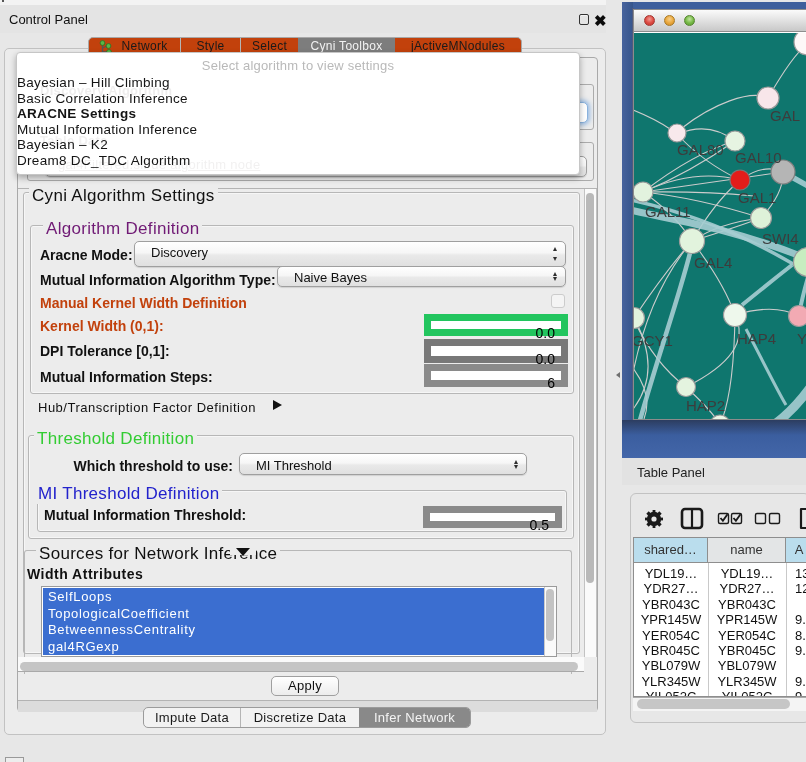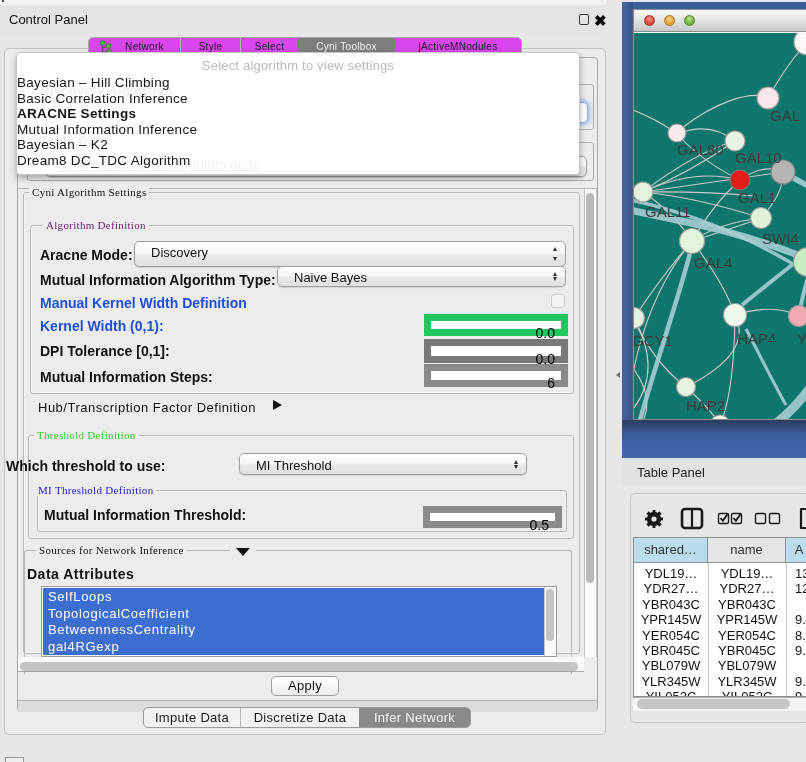--- a/index.html
+++ b/index.html
@@ -1,44 +1,44 @@
 <!DOCTYPE html>
 <html><head><meta charset="utf-8"><style>
 * { margin:0; padding:0; box-sizing:border-box; }
 html,body { width:806px; height:762px; overflow:hidden; }
 body { font-family:"Liberation Sans",sans-serif; background:#e7e7e7; position:relative; }
 .abs { position:absolute; }
 .lbl { position:absolute; font-size:14px; font-weight:bold; color:#111; white-space:nowrap; }
-.dis { color:#1d4ed8; }
+.dis { color:#c2410c; }
 .combo { position:absolute; border:1px solid #9f9f9f; border-radius:5px;
   background:linear-gradient(#ffffff 0%,#f6f6f6 45%,#e9e9e9 55%,#e0e0e0 100%);
   box-shadow:0 1px 1px rgba(0,0,0,0.12); }
 .combo .ct { position:absolute; left:16px; top:3px; font-size:13px; color:#111; }
 .arr { position:absolute; width:0; height:0; }
 .field { position:absolute; background:#fff; border:7px solid #22c55e; }
 .field .ft { position:absolute; right:6px; font-size:14px; color:#000; }
 .grp { position:absolute; border:1px solid #b7b7b7; border-radius:3px;
   box-shadow:inset 0 0 0 1px rgba(255,255,255,0.55); }
-.gl { position:absolute; font-size:11px; letter-spacing:0.3px; background:#ececec; padding:0 3px; white-space:nowrap;font-family:Liberation Serif, serif; }
+.gl { position:absolute; font-size:17px; letter-spacing:0.3px; background:#ececec; padding:0 3px; white-space:nowrap; }
 </style></head>
 <body>
 
 <div class="abs" style="left:0;top:0;width:622px;height:5px;background:#f3f3f3;"></div>
 <div class="abs" style="left:2px;top:0;width:2px;height:2px;background:#555;"></div>
 <div class="abs" style="left:0;top:5px;width:622px;height:28px;background:#e4e4e4;"></div>
 <div class="abs" style="left:9px;top:12px;font-size:13px;color:#111;">Control Panel</div>
 
 <div class="abs" style="left:579px;top:14px;width:10px;height:11px;border:1.5px solid #333;border-radius:2px;box-shadow:inset 0 1px 0 rgba(255,255,255,0.6);"></div>
 <div class="abs" style="left:594px;top:12px;font-size:15px;font-weight:bold;color:#0a0a0a;">✖</div>
 
 <div class="abs" style="left:4px;top:48px;width:602px;height:687px;background:#ececec;border:1px solid #c2c2c2;border-radius:5px;"></div>
 
 <div class="abs" style="left:17px;top:57px;width:581px;height:655px;background:#ececec;border:1px solid #a9a9a9;border-radius:4px;"></div>
 
-<div class="abs" style="left:88px;top:37px;height:21px;display:flex;border:1px solid #a8a8a8;border-radius:5px;overflow:hidden;background:#d946ef;font-size:10px;letter-spacing:0.3px;color:#1a1a1a;line-height:17px;text-align:center;">
+<div class="abs" style="left:88px;top:37px;height:21px;display:flex;border:1px solid #a8a8a8;border-radius:5px;overflow:hidden;background:#c2410c;font-size:12px;letter-spacing:0.3px;color:#1a1a1a;line-height:17px;text-align:center;">
   <div style="width:92px;border-right:1px solid #b5b5b5;position:relative;padding-left:20px;box-sizing:border-box;">
     <svg width="14" height="15" viewBox="0 0 14 15" style="position:absolute;left:10px;top:2px;">
       <line x1="3.5" y1="4" x2="3.5" y2="12" stroke="#555" stroke-width="1.4"></line>
       <line x1="3.5" y1="12" x2="9" y2="12" stroke="#555" stroke-width="1.4"></line>
       <line x1="3.5" y1="8" x2="8" y2="6" stroke="#555" stroke-width="1.2"></line>
       <circle cx="3.5" cy="3" r="2.4" fill="#57b747" stroke="#2c6e22" stroke-width="0.8"></circle>
       <circle cx="9.5" cy="6" r="2.4" fill="#57b747" stroke="#2c6e22" stroke-width="0.8"></circle>
       <circle cx="10" cy="12" r="2.4" fill="#57b747" stroke="#2c6e22" stroke-width="0.8"></circle>
     </svg>Network</div>
   <div style="width:60px;border-right:1px solid #b5b5b5;">Style</div>
@@ -91,39 +91,39 @@
 <div class="field" style="left:424px;top:364px;width:144px;height:23px;border-color:#8a8a8a;">
     <span class="ft" style="top:4px;">6</span>
   </div>
 
 <div class="lbl" style="left:38px;top:400px;font-weight:normal;font-size:13px;letter-spacing:0.5px;">Hub/Transcription Factor Definition</div>
 <div class="arr abs" style="left:273px;top:400px;border-top:5.5px solid transparent;border-bottom:5.5px solid transparent;border-left:9px solid #111;"></div>
 
 <div class="grp" style="left:28px;top:435px;width:546px;height:104px;"></div>
 <div class="gl" style="left:34px;top:429px;color:#33cc33;">Threshold Definition</div>
 
-<div class="lbl" style="left:6px;top:458px;width:233px;">Which threshold to use:</div>
+<div class="lbl" style="left:0;top:458px;width:233px;text-align:right;">Which threshold to use:</div>
 <div class="combo" style="left:239px;top:453px;width:288px;height:22px;">
     <span class="ct" style="top:4px;">MI Threshold</span>
   <span class="arr" style="right:8px;top:5.5px;border-left:2.8px solid transparent;border-right:2.8px solid transparent;border-bottom:4px solid #2e2e2e;"></span>
   <span class="arr" style="right:8px;bottom:5.5px;border-left:2.8px solid transparent;border-right:2.8px solid transparent;border-top:4px solid #2e2e2e;"></span>
 </div>
 
 <div class="grp" style="left:37px;top:490px;width:530px;height:42px;"></div>
 <div class="gl" style="left:35px;top:484px;color:#2222cc;">MI Threshold Definition</div>
 <div class="lbl" style="left:44px;top:507px;">Mutual Information Threshold:</div>
 <div class="field" style="left:423px;top:506px;width:139px;height:22px;border-color:#8a8a8a;">
     <span class="ft" style="top:4px;">0.5</span>
   </div>
 
 <div class="abs" style="left:24px;top:550px;width:548px;height:124px;border:1px solid #b7b7b7;border-bottom:none;border-radius:3px 3px 0 0;"></div>
 <div class="gl" style="left:36px;top:544px;color:#111;">Sources for Network Inference</div>
 <div class="abs" style="left:230px;top:545px;width:26px;height:10px;background:#ececec;"></div>
 <div class="arr abs" style="left:236px;top:548px;border-left:7px solid transparent;border-right:7px solid transparent;border-top:8.5px solid #111;"></div>
-<div class="lbl" style="left:27px;top:566px;letter-spacing:0.5px;">Data Attributes</div>
+<div class="lbl" style="left:27px;top:566px;letter-spacing:0.5px;">Width Attributes</div>
 
 <div class="abs" style="left:41px;top:586px;width:516px;height:71px;background:#fff;border:1px solid #9a9a9a;"></div>
 <div class="abs" style="left:43px;top:588px;width:501px;height:67px;background:#3b6ed0;"></div>
 <div class="abs" style="left:48px;top:589px;font-size:13px;letter-spacing:0.7px;color:#fff;line-height:16.7px;">SelfLoops<br>TopologicalCoefficient<br>BetweennessCentrality<br>gal4RGexp</div>
 <div class="abs" style="left:544px;top:587px;width:12px;height:69px;background:#fafafa;border-left:1px solid #c9c9c9;"></div>
 <div class="abs" style="left:546px;top:589px;width:8px;height:52px;background:#c3c3c3;border-radius:4px;"></div>
 
 <div class="abs" style="left:18px;top:657px;width:566px;height:15px;background:#fafafa;border-bottom:1px solid #a9a9a9;"></div>
 <div class="abs" style="left:20px;top:661.5px;width:558px;height:9px;background:#c5c5c5;border-radius:4.5px;"></div>
 

